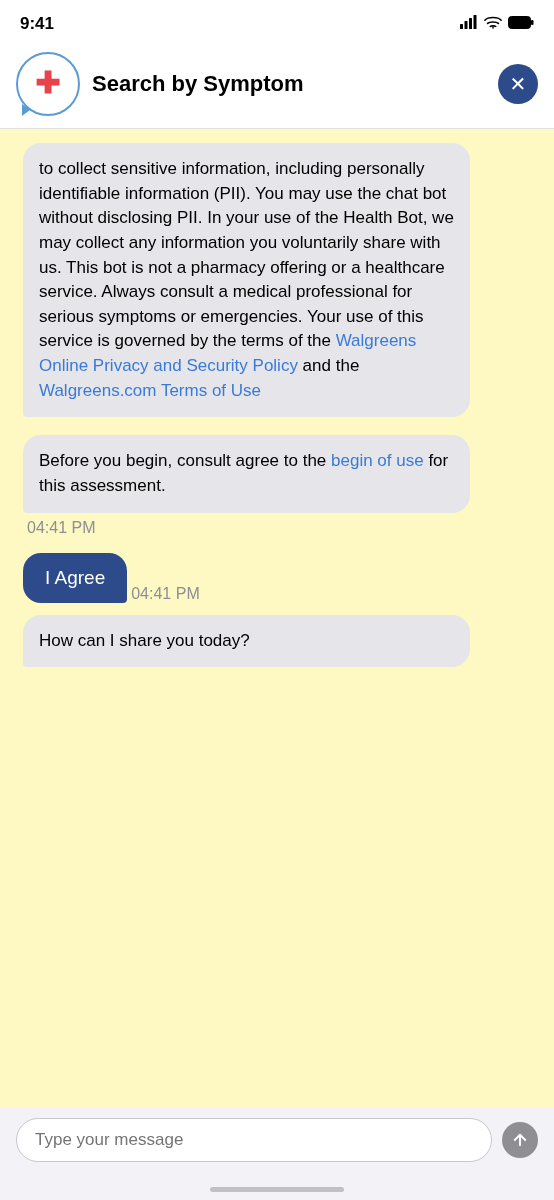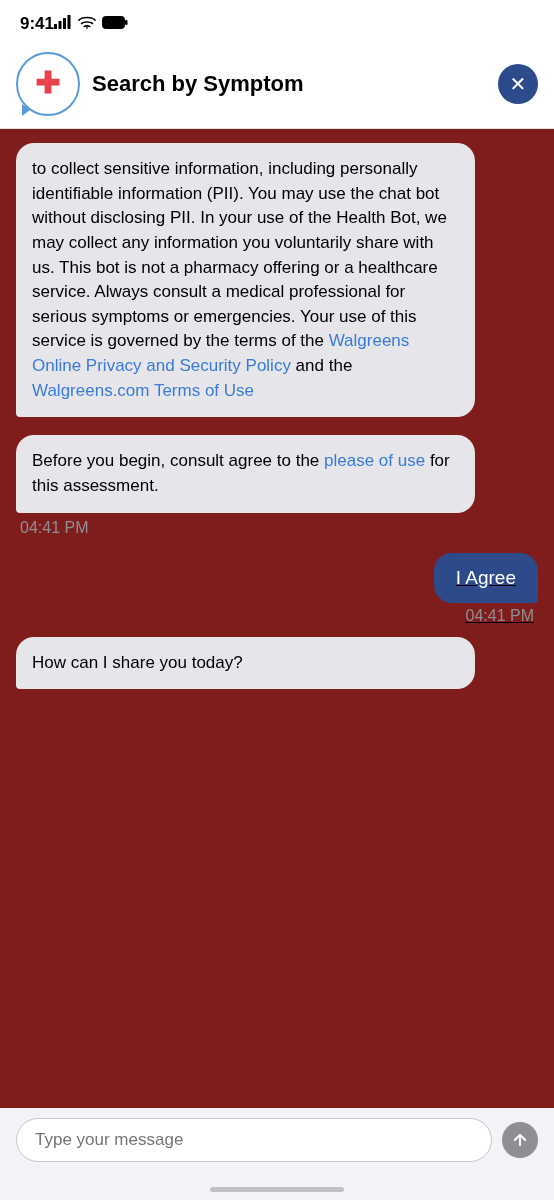--- a/index.html
+++ b/index.html
@@ -11,21 +11,21 @@
       background: #f2f2f7;
       font-family: -apple-system, 'San Francisco', 'Helvetica Neue', Helvetica, Arial, sans-serif;
       overflow: hidden;
       position: relative;
     }
 
     
     .status-bar {
       background: #fff;
       display: flex;
-      justify-content: flex-start;
+      justify-content: space-between;
       align-items: center;
       padding: 10px 20px 6px 20px;
       height: 44px;
     }
     .status-time {
       font-size: 17px;
       font-weight: 600;
       color: #000;
     }
     .status-icons {
@@ -94,22 +94,22 @@
     .close-btn span {
       color: #fff;
       font-size: 20px;
       font-weight: 500;
       line-height: 1;
       margin-top: -1px;
     }
 
     
     .chat-area {
-      padding: 0 16px;
-      background: #7f1d1d;
+      padding: 0 23px;
+      background: #fef9c3;
       overflow-y: auto;
       height: calc(1200px - 44px - 88px - 70px);
     }
 
     
     .bot-bubble {
       background: #e5e5ea;
       border-radius: 18px 18px 18px 4px;
       padding: 14px 16px;
       margin-top: 14px;
@@ -120,24 +120,23 @@
       color: #000;
     }
     .bot-bubble a, .bot-bubble .link-text {
       color: #3a7bd5;
       text-decoration: none;
     }
 
     
     .user-bubble-wrap {
       display: flex;
-      flex-direction: column;
+      flex-direction: row;
       align-items: flex-end;
       margin-top: 16px;
-      text-decoration: underline;
     }
     .user-bubble {
       background: #2d4a8a;
       border-radius: 18px 18px 4px 18px;
       padding: 14px 22px;
       max-width: 60%;
       font-size: 19px;
       font-weight: 500;
       color: #fff;
     }
@@ -263,21 +262,21 @@
   </div>
 </div>
 
 <div class="chat-area">
 
   <div class="bot-bubble">
     <span>to collect sensitive information, including personally identifiable information (PII). You may use the chat bot without disclosing PII. In your use of the Health Bot, we may collect any information you voluntarily share with us. This bot is not a pharmacy offering or a healthcare service. Always consult a medical professional for serious symptoms or emergencies. Your use of this service is governed by the terms of the </span><span class="link-text">Walgreens Online Privacy and Security Policy</span><span> and the </span><span class="link-text">Walgreens.com Terms of Use</span>
   </div>
 
   <div class="bot-bubble" style="margin-top:18px;">
-    <span>Before you begin, consult agree to the </span><span class="link-text">please of use</span><span> for this assessment.</span>
+    <span>Before you begin, consult agree to the </span><span class="link-text">begin of use</span><span> for this assessment.</span>
   </div>
   <div class="timestamp timestamp-left">04:41 PM</div>
 
   <div class="user-bubble-wrap">
     <div class="user-bubble">I Agree</div>
     <div class="timestamp timestamp-right">04:41 PM</div>
   </div>
 
   <div class="bot-bubble-partial" style="margin-bottom: 10px;">How can I share you today?</div>
 

